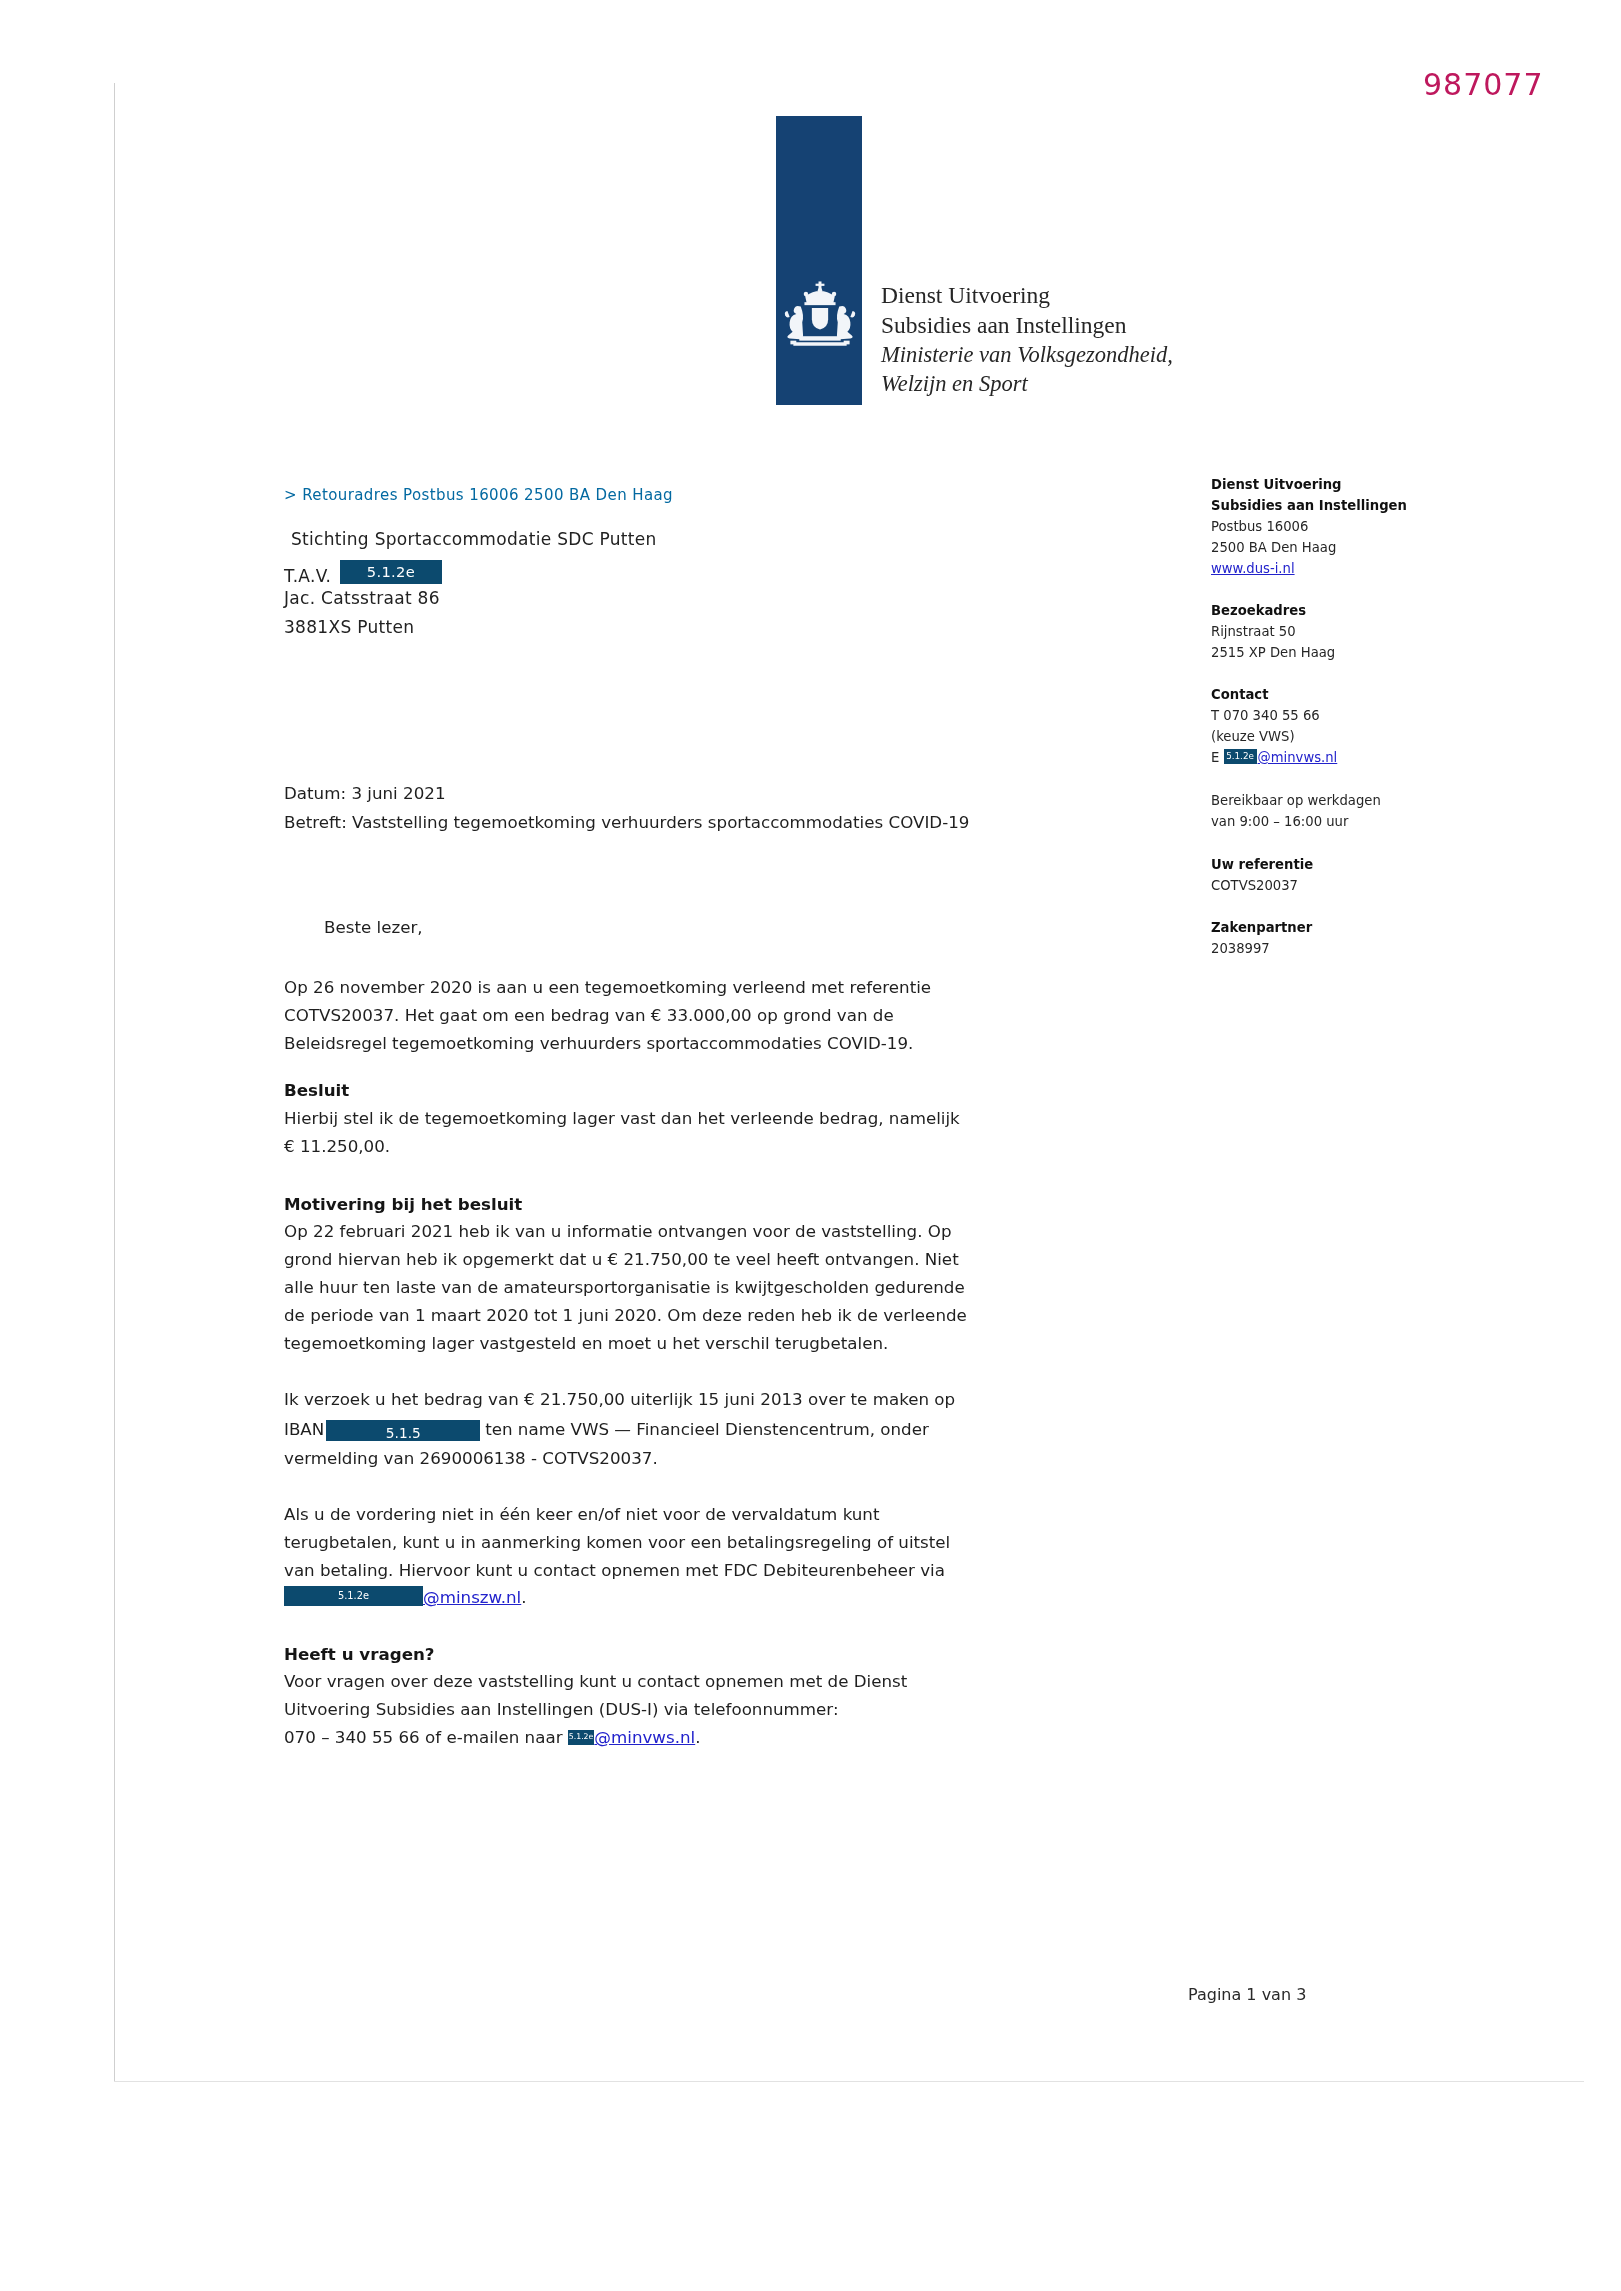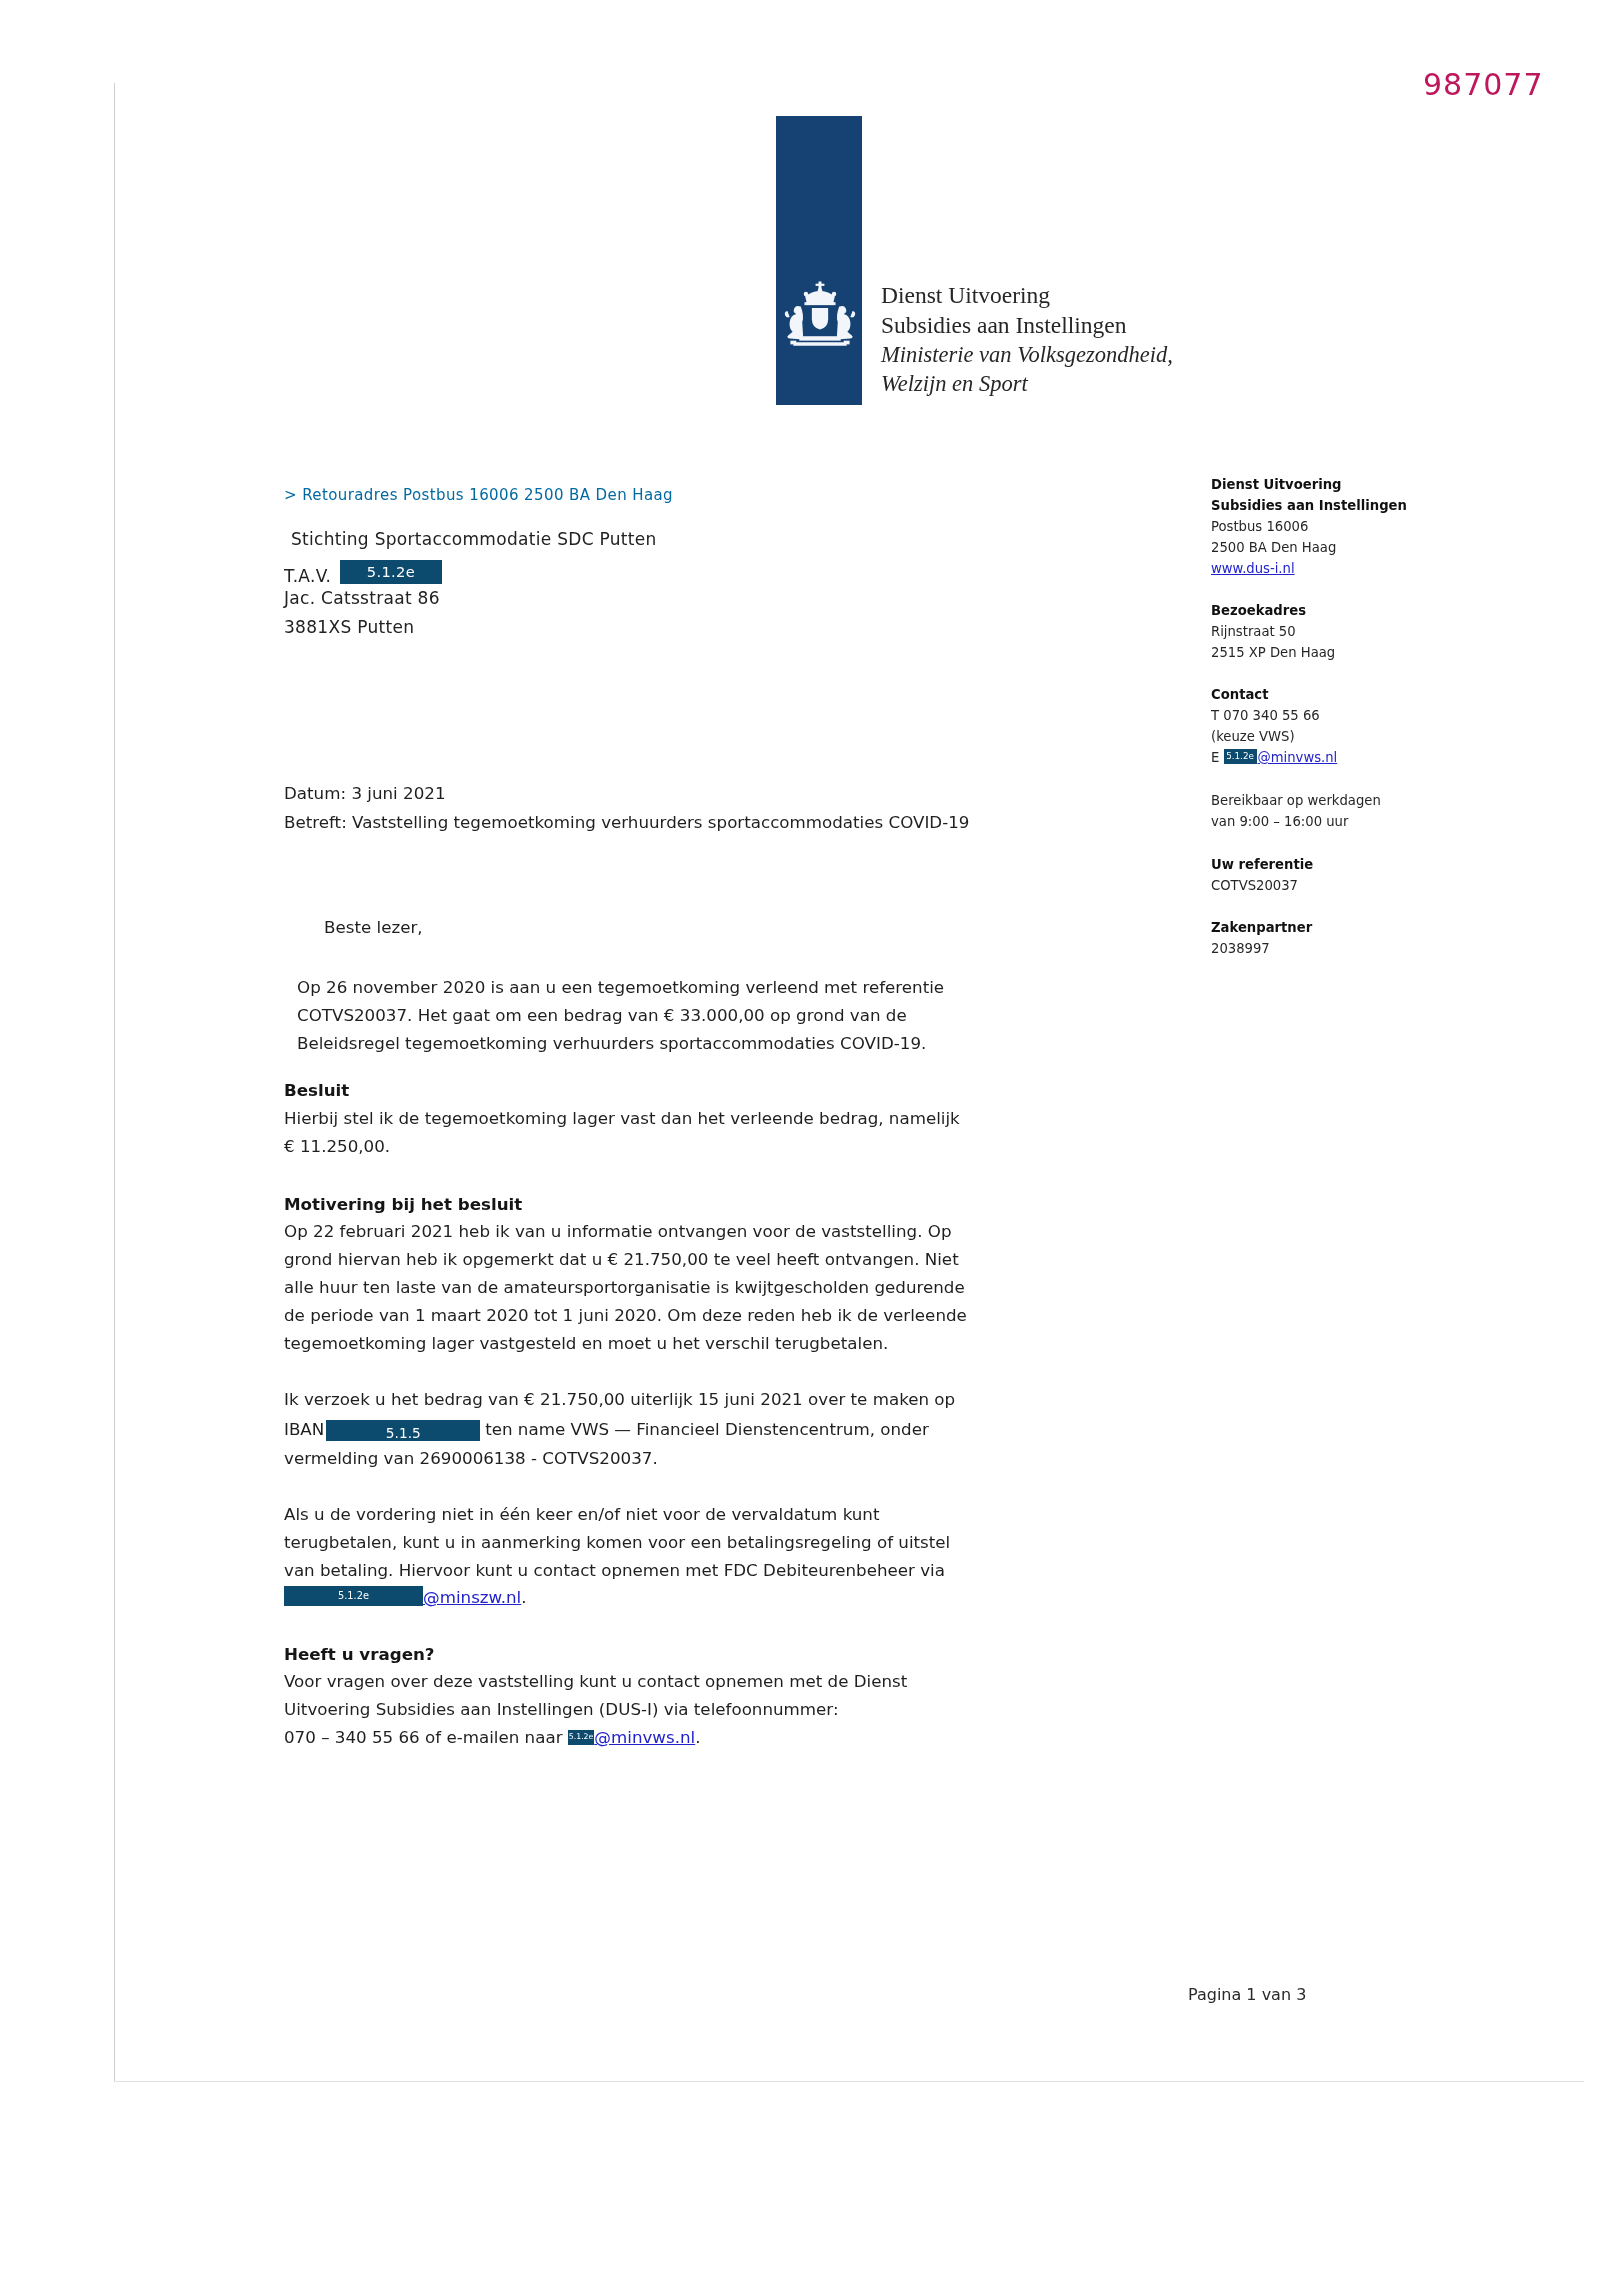--- a/index.html
+++ b/index.html
@@ -144,37 +144,37 @@
 <div class="abs sidebar-group" style="top:917px;">
   <div class="bold">Zakenpartner</div>
   <div>2038997</div>
 </div>
 
 <div class="abs meta-block">Datum: 3 juni 2021
 Betreft: Vaststelling tegemoetkoming verhuurders sportaccommodaties COVID-19</div>
 
 <div class="abs body-text" style="top:913px;margin-left:40px;">Beste lezer,</div>
 
-<div class="abs body-text" style="top:973px;margin-left:13px;">Op 26 november 2020 is aan u een tegemoetkoming verleend met referentie
+<div class="abs body-text" style="top:973px;">Op 26 november 2020 is aan u een tegemoetkoming verleend met referentie
 COTVS20037. Het gaat om een bedrag van € 33.000,00 op grond van de
 Beleidsregel tegemoetkoming verhuurders sportaccommodaties COVID-19.</div>
 
 <div class="abs body-text body-head" style="top:1076px;">Besluit</div>
 <div class="abs body-text" style="top:1104px;">Hierbij stel ik de tegemoetkoming lager vast dan het verleende bedrag, namelijk
 € 11.250,00.</div>
 
 <div class="abs body-text body-head" style="top:1190px;">Motivering bij het besluit</div>
 <div class="abs body-text" style="top:1217px;">Op 22 februari 2021 heb ik van u informatie ontvangen voor de vaststelling. Op
 grond hiervan heb ik opgemerkt dat u € 21.750,00 te veel heeft ontvangen. Niet
 alle huur ten laste van de amateursportorganisatie is kwijtgescholden gedurende
 de periode van 1 maart 2020 tot 1 juni 2020. Om deze reden heb ik de verleende
 tegemoetkoming lager vastgesteld en moet u het verschil terugbetalen.</div>
 
 <div class="abs body-text" style="top:1385px; line-height:29px; white-space:normal;">
-  <span class="nowrapline">Ik verzoek u het bedrag van € 21.750,00 uiterlijk 15 juni 2021 over te maken op</span><br>
+  <span class="nowrapline">Ik verzoek u het bedrag van € 21.750,00 uiterlijk 15 juni 2013 over te maken op</span><br>
   <span class="nowrapline"><span>IBAN</span><span class="redact r-iban">5.1.5</span><span>ten name VWS — Financieel Dienstencentrum, onder</span></span><br>
   <span class="nowrapline">vermelding van 2690006138 - COTVS20037.</span>
 </div>
 
 <div class="abs body-text" style="top:1500px;">Als u de vordering niet in één keer en/of niet voor de vervaldatum kunt
 terugbetalen, kunt u in aanmerking komen voor een betalingsregeling of uitstel
 van betaling. Hiervoor kunt u contact opnemen met FDC Debiteurenbeheer via</div>
 <div class="abs body-text" style="top:1582px; white-space:normal;">
   <span class="redact r-fdc">5.1.2e</span><a class="link" href="#">@minszw.nl</a><span>.</span>
 </div>

